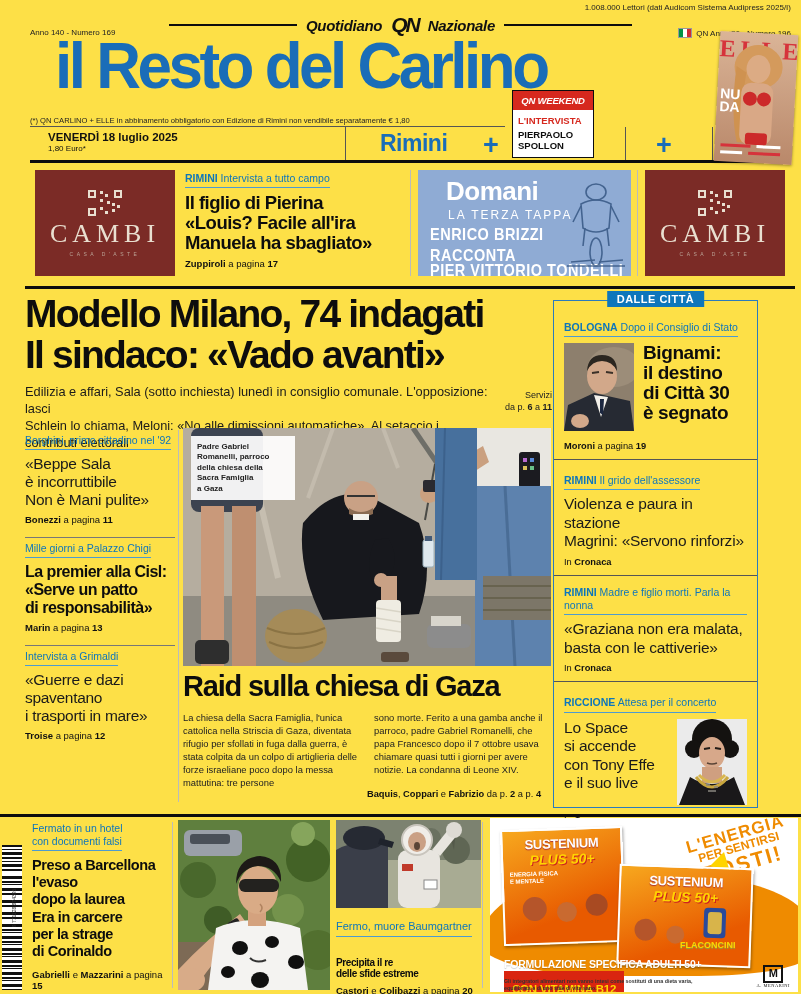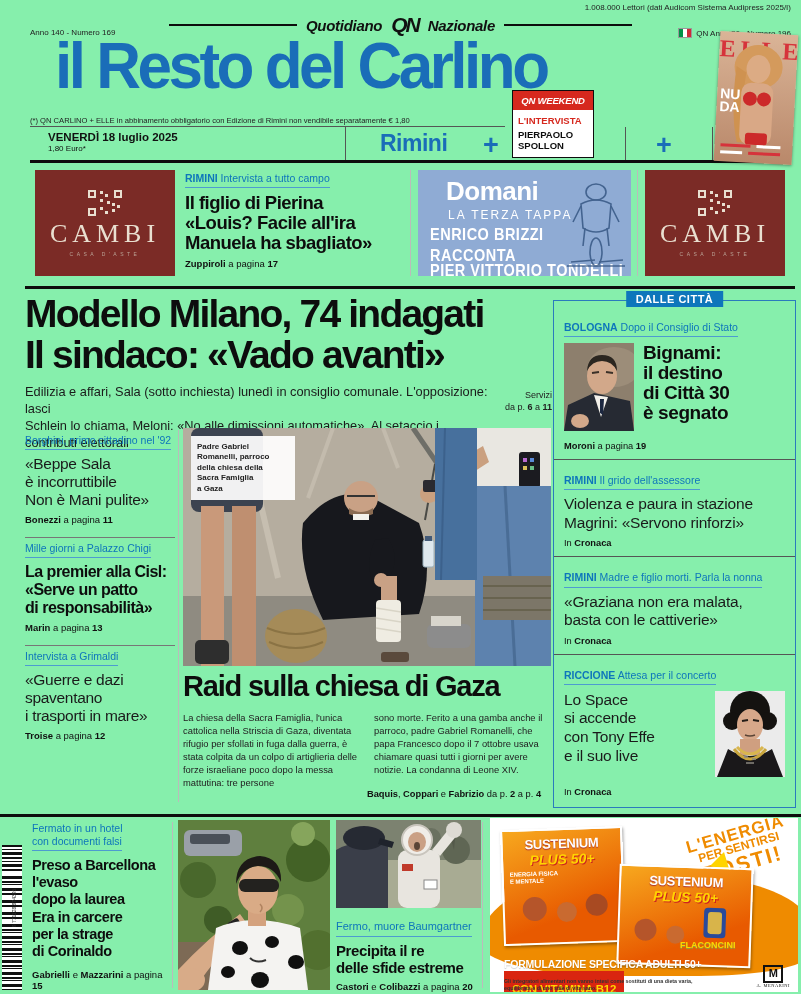--- a/index.html
+++ b/index.html
@@ -1,16 +1,16 @@
 <!DOCTYPE html>
 <html><head>
 <meta charset="utf-8">
 <style>
   html,body{margin:0;padding:0;background:#e9e9e9;}
-  .page{position:relative;width:801px;height:994px;background:#86efac;margin:0 auto;
+  .page{position:relative;width:801px;height:994px;background:#fde047;margin:0 auto;
         font-family:"Liberation Sans",sans-serif;color:#111;overflow:hidden;}
   .abs{position:absolute;}
   [data-bind],[data-bind-segments]{white-space:pre-line;}
   .b{font-weight:700;}
   .hairline{background:#555;}
   .rule{background:#0d0d0d;}
   .vline{background:#bbb;width:1px;}
 
   
   .readers{top:3px;right:10px;font-size:8px;color:#222;}
@@ -87,21 +87,21 @@
   .vl-1{top:430px;left:178px;height:372px;}
   .mainphoto{top:428px;left:183px;width:368px;height:238px;overflow:hidden;}
   .photocap{position:absolute;top:8px;left:8px;width:92px;background:rgba(255,255,255,.93);
             font-size:8px;font-weight:700;line-height:1.3;padding:6px;color:#222;}
   .gaza-hl{top:670px;left:183px;width:372px;font-size:29px;font-weight:800;letter-spacing:-1.2px;color:#0d0d0d;}
   .gaza-body{top:712px;left:183px;width:368px;display:flex;gap:14px;}
   .gaza-body div{width:177px;font-size:9.4px;line-height:1.38;color:#222;}
   .gaza-by{top:789px;left:356px;width:196px;font-size:9.3px;text-align:center;color:#111;}
 
   
-  .dalle{top:300px;left:553px;width:243px;height:508px;border:1.5px solid #2a7bbd;box-sizing:border-box;}
+  .dalle{top:300px;left:553px;width:205px;height:508px;border:1.5px solid #2a7bbd;box-sizing:border-box;}
   .dalle-label{position:absolute;top:-10px;left:50%;transform:translateX(-50%);background:#0e76bb;
                color:#fff;font-weight:800;font-size:11px;padding:2px 10px;letter-spacing:0.5px;white-space:nowrap;}
   .d-item{padding:10px 10px 8px;}
   .d-item + .d-item{border-top:1px solid #555;}
   .d-row{display:flex;gap:9px;margin-top:6px;}
   .d-hl-bold{font-size:19px;font-weight:800;line-height:1.05;letter-spacing:-0.4px;color:#0d0d0d;}
   .d-hl-light{font-size:15.5px;line-height:1.2;color:#1a1a1a;letter-spacing:-0.2px;margin-top:5px;}
   .d-by{font-size:9.3px;margin-top:6px;}
   .pic{flex:none;overflow:hidden;}
 
@@ -110,21 +110,21 @@
   
   .barcode{top:845px;left:2px;width:20px;height:145px;
     background:repeating-linear-gradient(to bottom,#111 0 2px,#fff 2px 3.5px,#111 3.5px 4.5px,#fff 4.5px 7px,#111 7px 10px,#fff 10px 12px);}
   .issn{top:905px;left:-26px;font-size:5px;color:#333;transform:rotate(-90deg);width:80px;text-align:center;}
   .barc{top:822px;left:32px;width:142px;}
   .barc .hl-bold{font-size:14.5px;line-height:1.18;margin-top:6px;letter-spacing:-0.4px;}
   .vl-2{top:822px;left:172px;height:166px;}
   .bphoto{top:820px;left:178px;width:152px;height:170px;overflow:hidden;}
   .baum{top:820px;left:336px;width:145px;}
   .baum .kicker{margin-top:8px;font-size:11px;}
-  .baum .hl-bold{font-size:15px;line-height:1.15;margin-top:5px;letter-spacing:-0.4px;}
+  .baum .hl-bold{font-size:10px;line-height:1.15;margin-top:20px;letter-spacing:-0.4px;}
   .vl-3{top:822px;left:482px;height:166px;}
 
   
   .sust{top:818px;left:490px;width:308px;height:174px;background:#fff;overflow:hidden;}
   .blob{position:absolute;left:-10px;bottom:16px;width:330px;height:100px;background:#ef8b00;
         border-radius:48% 52% 45% 55% / 90% 70% 30% 45%;}
   .energia{position:absolute;right:8px;top:8px;transform:rotate(-16deg);text-align:center;
            color:#ef8b00;font-weight:900;line-height:.95;
            text-shadow:-1px -1px 0 #fff,1px -1px 0 #fff,-1px 1px 0 #fff,1px 1px 0 #fff;}
   .energia .e1{font-size:17px;letter-spacing:1px;}

